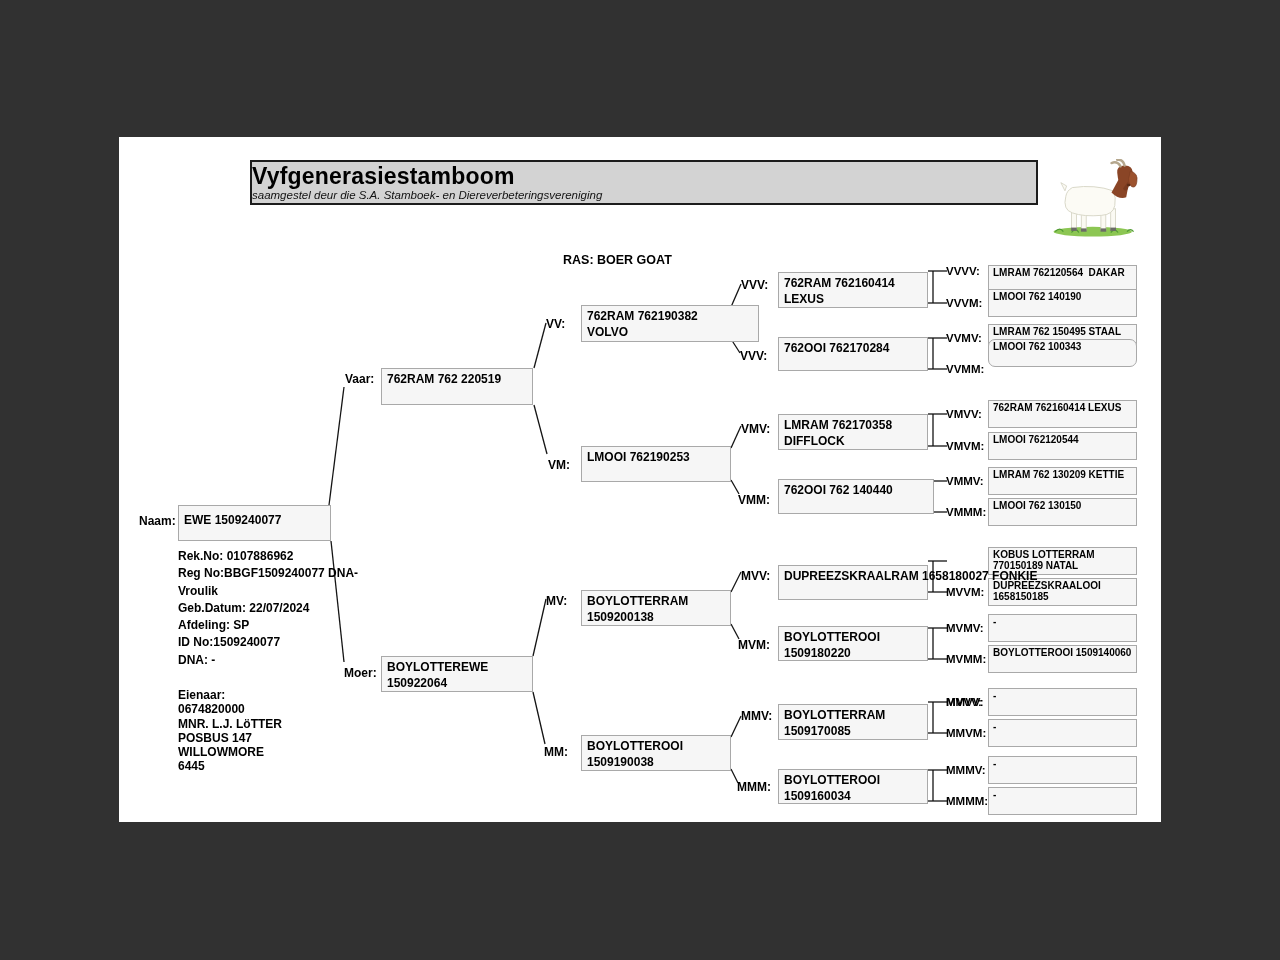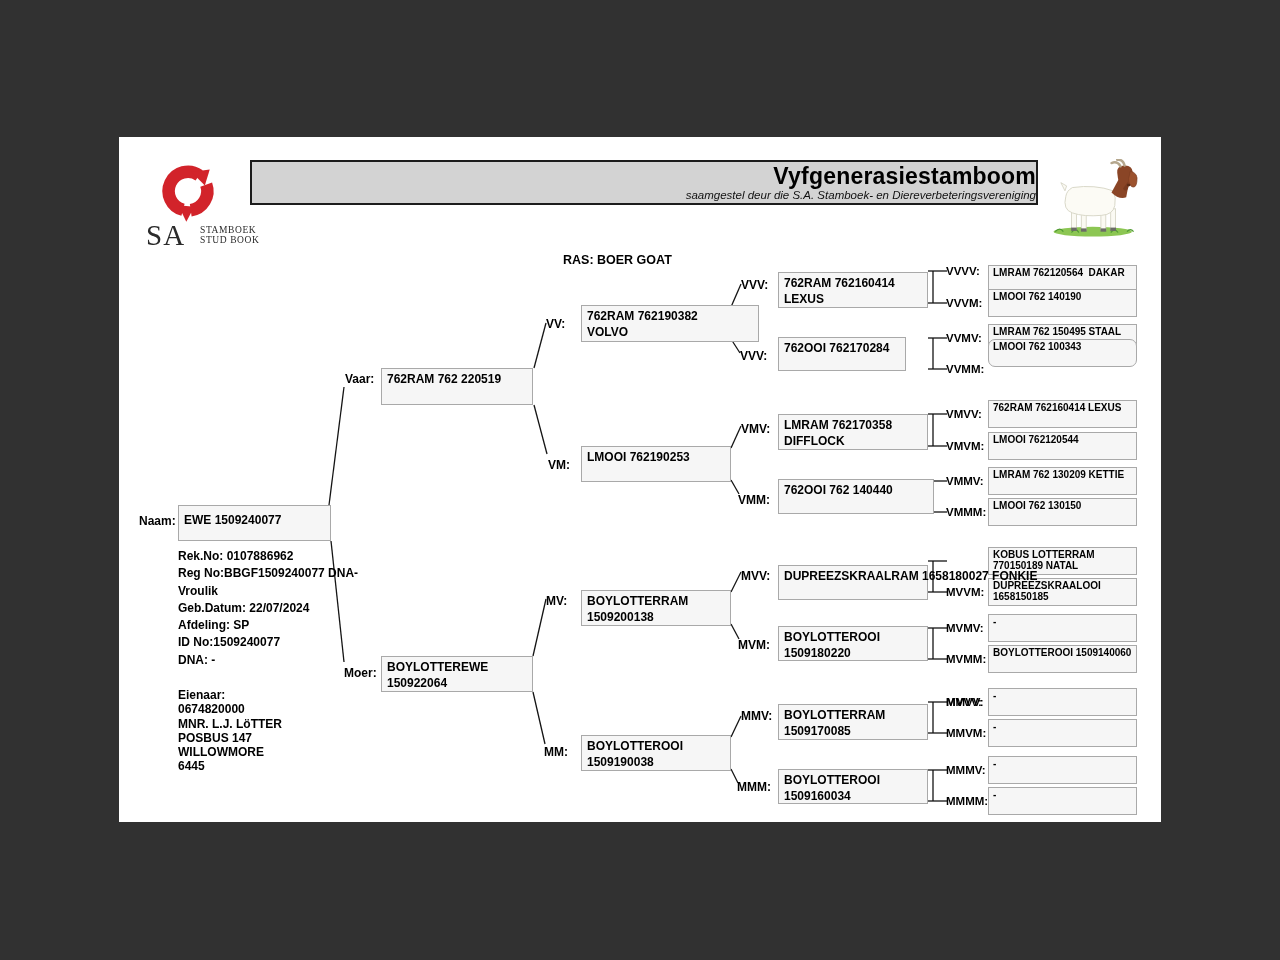--- a/index.html
+++ b/index.html
@@ -4,21 +4,21 @@
 <style>
   html,body{margin:0;padding:0;background:#313131;}
   .stage{position:relative;width:1280px;height:960px;background:#313131;overflow:hidden;
          font-family:"Liberation Sans",sans-serif;}
   .page{position:absolute;left:119px;top:137px;width:1042px;height:685px;background:#ffffff;}
   .connectors{position:absolute;left:0;top:0;width:1042px;height:685px;pointer-events:none;}
   .connectors line{stroke:#141414;stroke-width:1.3;}
 
   
   .title-box{position:absolute;left:131px;top:23px;width:788px;height:45px;background:#d3d3d3;
-             border:2px solid #1c1c1c;text-align:right;box-sizing:border-box;}
+             border:2px solid #1c1c1c;text-align:left;box-sizing:border-box;}
   .title-box .t1{font-size:23px;font-weight:bold;color:#000;line-height:26px;margin-top:1px;letter-spacing:.2px;}
   .title-box .t2{font-size:11.5px;font-style:italic;color:#111;line-height:13px;}
 
   
   .logo{position:absolute;left:24px;top:18px;width:130px;height:100px;}
   .logo svg{position:absolute;left:8px;top:2px;}
   .logo .sa{position:absolute;left:3px;top:64px;font-family:"Liberation Serif",serif;
             font-size:29px;color:#2b2b2b;letter-spacing:1px;}
   .logo .org{position:absolute;left:57px;top:71px;font-family:"Liberation Serif",serif;
              font-size:9.5px;color:#2b2b2b;line-height:9.5px;letter-spacing:.6px;}
@@ -94,33 +94,20 @@
         <line x1="809" y1="522" x2="828" y2="522"></line>
         <line x1="814" y1="491" x2="814" y2="522"></line>
       <line x1="809" y1="565" x2="828" y2="565"></line>
         <line x1="809" y1="596" x2="828" y2="596"></line>
         <line x1="814" y1="565" x2="814" y2="596"></line>
       <line x1="809" y1="633" x2="828" y2="633"></line>
         <line x1="809" y1="664" x2="828" y2="664"></line>
         <line x1="814" y1="633" x2="814" y2="664"></line>
     </svg>
 
-    <div class="logo">
-      <svg width="74" height="66" viewBox="0 0 64 58">
-        <path d="M 27.6 46.4 A 17 17 0 1 1 41.8 16.1" fill="none" stroke="#d2232a" stroke-width="11"></path>
-        <path d="M 48 24.2 A 17 17 0 0 1 34.4 46.8" fill="none" stroke="#d2232a" stroke-width="11"></path>
-        <polygon points="51.1,10.9 46.8,25 35,13.2" fill="#d2232a"></polygon>
-        <polygon points="30.5,57 37.5,43.7 23.5,42.3" fill="#d2232a"></polygon>
-      </svg>
-      <div class="sa">SA</div>
-      <div class="org">
-        <div>STAMBOEK</div>
-        <div>STUD BOOK</div>
-      </div>
-    </div>
 
     <div class="title-box">
       <div class="t1">Vyfgenerasiestamboom</div>
       <div class="t2">saamgestel deur die S.A. Stamboek- en Diereverbeteringsvereniging</div>
     </div>
 
     <div class="goat">
       <svg width="98" height="80" viewBox="0 0 120 96">
         <ellipse cx="56" cy="88" rx="48" ry="6" fill="#8cc653"></ellipse>
         <path d="M10 88 q6 -6 10 0 M30 89 q5 -7 9 0 M78 89 q5 -6 9 0 M98 88 q4 -5 8 0" stroke="#4f9a33" stroke-width="1.5" fill="none"></path>
@@ -203,21 +190,21 @@
 1509190038</span>
       </div>
 
     <div class="plabel" style="left:622px;top:141px;">VVV:</div>
     <div class="pbox" style="left:659px;top:135px;width:150px;height:36px;">
       <span class="t">762RAM 762160414
 LEXUS</span>
       </div>
 
     <div class="plabel" style="left:621px;top:212px;">VVV:</div>
-    <div class="pbox" style="left:659px;top:200px;width:128px;height:34px;">
+    <div class="pbox" style="left:659px;top:200px;width:150px;height:34px;">
       <span class="t">762OOI 762170284</span>
       </div>
 
     <div class="plabel" style="left:622px;top:285px;">VMV:</div>
     <div class="pbox" style="left:659px;top:277px;width:150px;height:36px;">
       <span class="t">LMRAM 762170358
 DIFFLOCK</span>
       </div>
 
     <div class="plabel" style="left:619px;top:356px;">VMM:</div>

